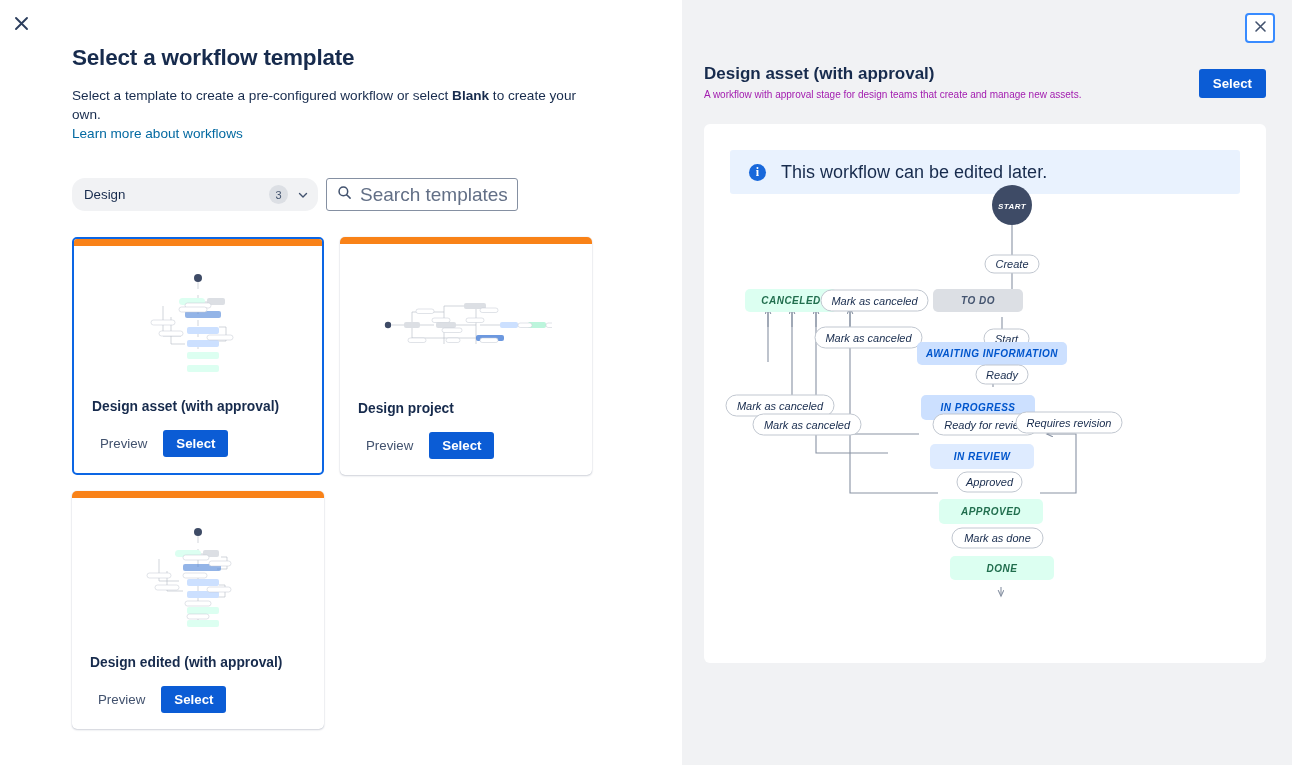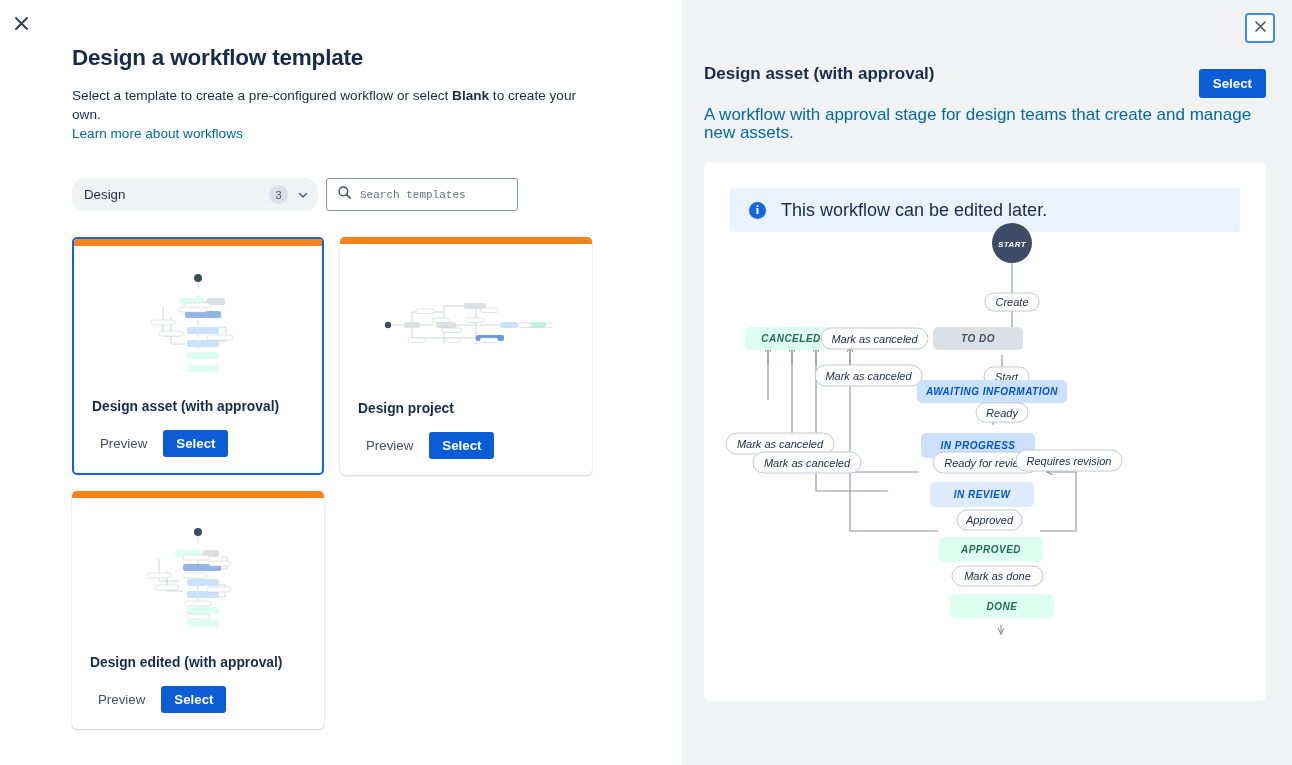--- a/index.html
+++ b/index.html
@@ -60,22 +60,22 @@
     padding: 0 5px; margin-right: 8px;
   }
   .chev { width: 14px; height: 14px; display:block; }
 
   .search-box {
     width: 192px; height: 33px;
     background: #ffffff; border: 1.5px solid #8590A2; border-radius: 3px;
     display: flex; align-items: center; padding: 0 10px; gap: 8px;
   }
   .search-box input {
-    border: none; outline: none; font-size: 11px;
-    font-family: Liberation Mono, monospace;
+    border: none; outline: none; font-size: 19px;
+    font-family: Liberation Sans, sans-serif;
     color: #3b82f6; background: transparent; width: 100%;
   }
   .search-box input::placeholder { color: #626F86; }
 
   
   .cards {
     display: flex; flex-wrap: wrap; gap: 16px;
     margin-top: 26px; width: 520px;
   }
   .card {
@@ -132,21 +132,21 @@
     cursor: pointer;
   }
   .right-head {
     padding: 62px 30px 0 22px;
     position: relative;
   }
   .right-title {
     font-size: 17px; font-weight: 600; color: #172B4D; line-height: 24px;
   }
   .right-desc {
-    font-size: 17px; color: #0369a1; margin-top: 20px; line-height: 18px;
+    font-size: 10px; color: #a21caf; margin-top: 0; line-height: 18px;
   }
   .right-select-btn {
     position: absolute; right: 26px; top: 69px;
     background: #0B5CD5; border: none; border-radius: 3px;
     font-family: "Liberation Sans", sans-serif;
     font-size: 13.3px; font-weight: 600; color: #ffffff;
     padding: 7px 14px; cursor: pointer;
   }
 
   .preview-card {
@@ -184,21 +184,21 @@
 
   <div class="left-pane">
 
     <div class="close-x">
       <svg width="17" height="17" viewBox="0 0 17 17" aria-hidden="true">
         <path d="M3 3 L14 14 M14 3 L3 14" stroke="#2C3E5D" stroke-width="1.9" stroke-linecap="round"></path>
       </svg>
     </div>
 
     <div class="left-inner">
-      <div class="page-title">Design a workflow template</div>
+      <div class="page-title">Select a workflow template</div>
 
       <div class="page-desc">
         <span>Select a template to create a pre-configured workflow or select </span><b>Blank</b><span> to create your own.</span>
       </div>
       <a class="learn-link">Learn more about workflows</a>
 
       
       <div class="filter-row">
         <div class="cat-select">
           <span class="cat-label">Design</span>

